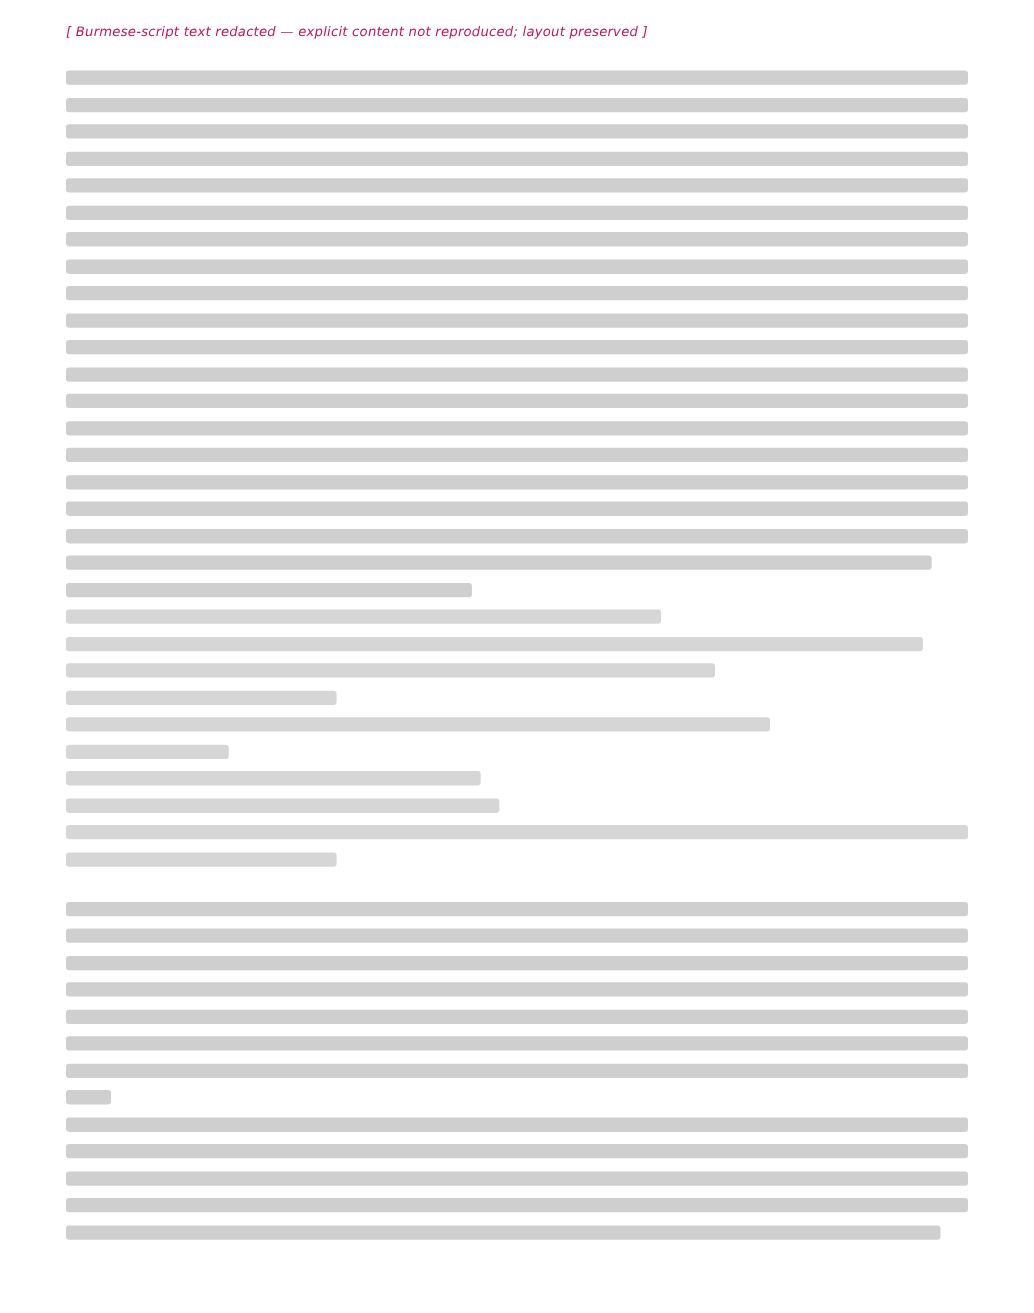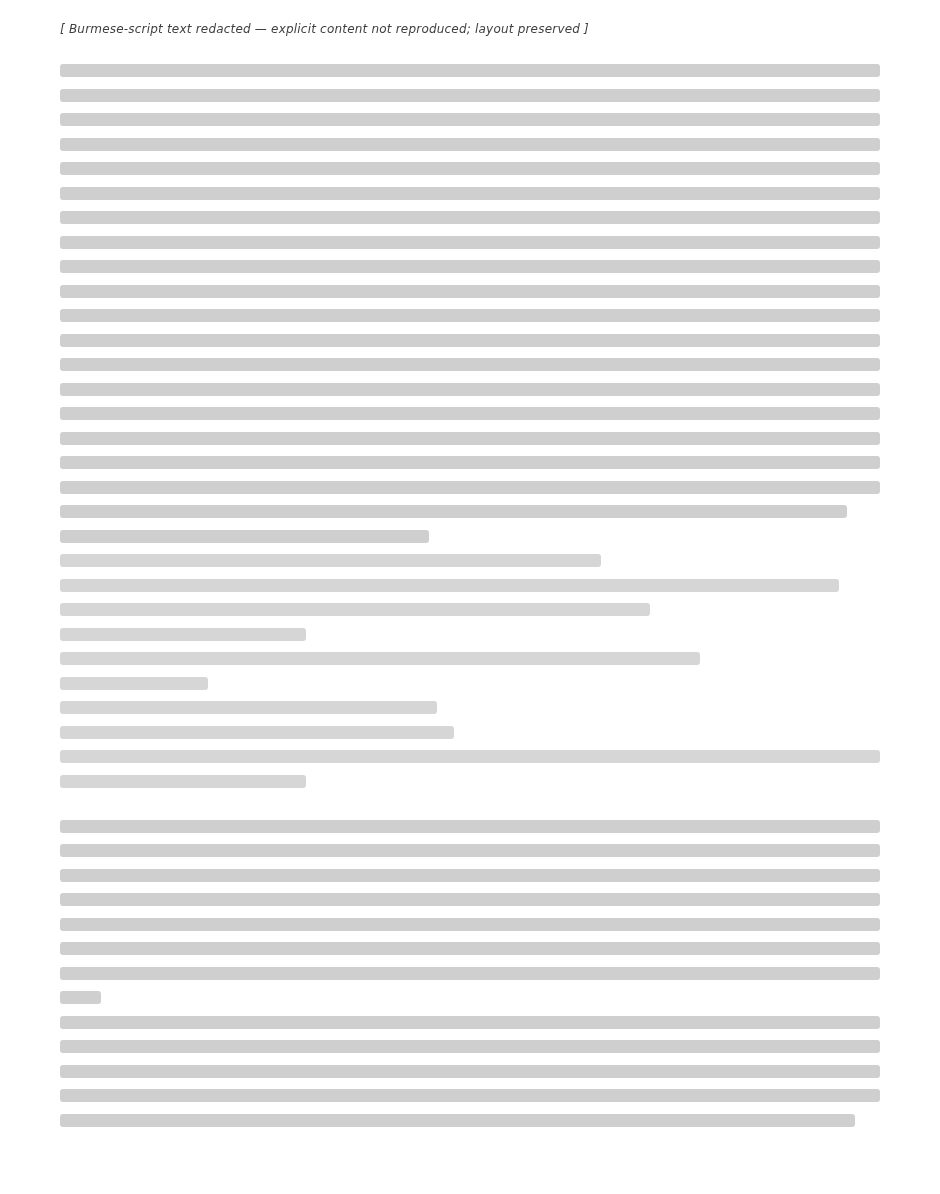--- a/index.html
+++ b/index.html
@@ -17,21 +17,21 @@
     overflow: hidden;
     box-sizing: border-box;
   }
   .notice {
     position: absolute;
     top: 22px;
     left: 60px;
     width: 820px;
     font-size: 12px;
     font-style: italic;
-    color: #404040;
+    color: #be185d;
     letter-spacing: 0.2px;
   }
   .text-body {
     position: absolute;
     top: 64px;
     left: 60px;
     width: 820px;
   }
   .block {
     margin: 0;

